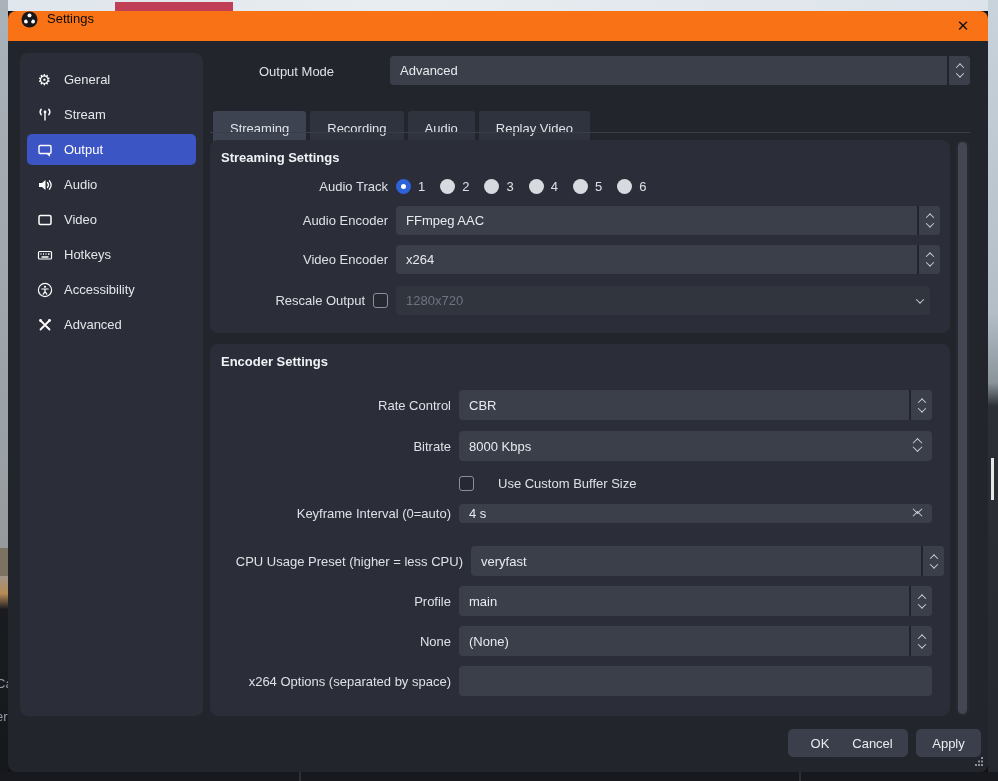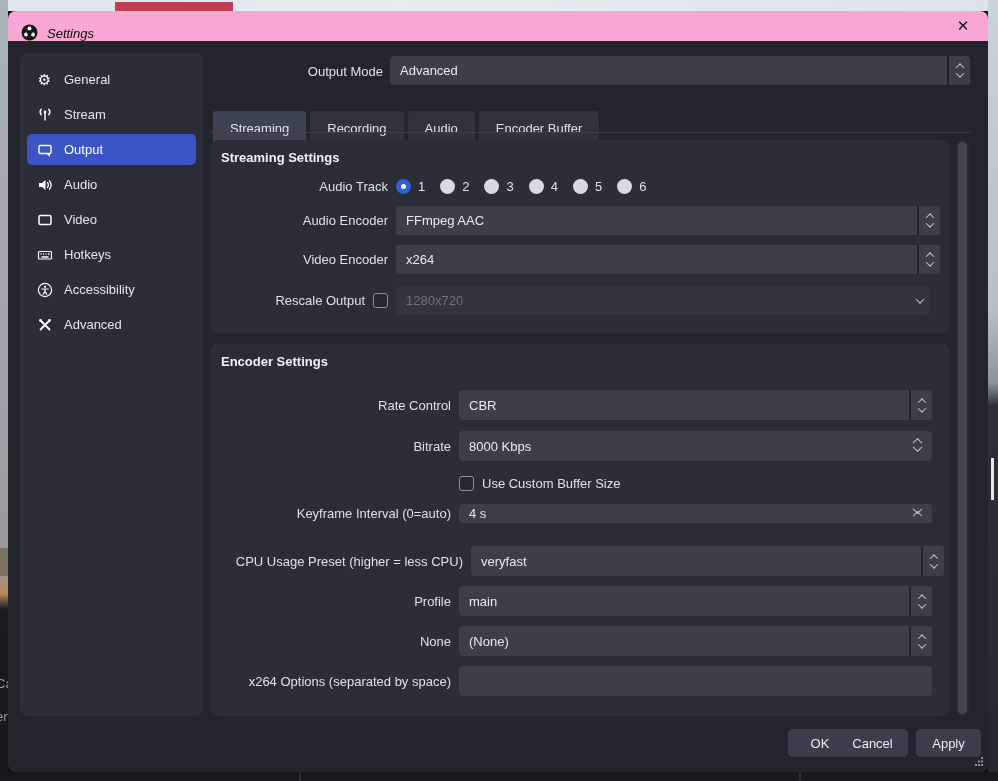--- a/index.html
+++ b/index.html
@@ -16,41 +16,41 @@
   .bg-right-sliver{position:absolute;left:991px;top:458px;width:3px;height:42px;background:#e6e6e4;}
   .bg-left{position:absolute;left:0;top:0;width:8px;height:781px;
     background:linear-gradient(180deg,#aab3ba 0%,#9aa1a6 55%,#97999a 73%,#b98a55 76%,#1a1c21 78%,#15171b 100%);}
   .bg-left-tan{position:absolute;left:0;top:548px;width:8px;height:28px;background:#7c7262;}
   .bg-bottom{position:absolute;left:0;top:772px;width:998px;height:9px;background:#17191f;}
   .bg-vline1{position:absolute;left:299px;top:772px;width:2px;height:9px;background:#2c2f38;}
   .bg-vline2{position:absolute;left:799px;top:772px;width:2px;height:9px;background:#2c2f38;}
   .bg-fragment{position:absolute;left:-4px;color:#959ba4;font-size:13px;z-index:0;}
 
   
-  .titlebar{position:absolute;left:8px;top:11px;width:980px;height:30px;background:#f9a8d4;
-    border-radius:8px 8px 0 0;display:flex;align-items:flex-end;z-index:2;font-style:italic;}
+  .titlebar{position:absolute;left:8px;top:11px;width:980px;height:30px;background:#f97316;
+    border-radius:8px 8px 0 0;display:flex;align-items:flex-start;z-index:2;}
   .titlebar .obs-logo{margin-left:13px;display:flex;}
   .titlebar .title{margin-left:9px;color:#0c0c0c;font-size:13px;}
   .close-btn{position:absolute;right:8px;top:0;width:34px;height:30px;display:flex;align-items:center;
     justify-content:center;color:#111;font-size:15px;cursor:default;}
   .dialog{position:absolute;left:8px;top:41px;width:980px;height:731px;background:#22252c;
     border-radius:0 0 8px 8px;z-index:1;}
 
   
   .sidebar{position:absolute;left:12px;top:12px;width:183px;height:663px;background:#2b2e38;
     border-radius:8px;padding-top:7px;box-sizing:border-box;}
   .side-item{height:31px;margin:4px 7px 0 7px;border-radius:5px;display:flex;align-items:center;
     gap:11px;padding-left:9px;color:#e3e6ea;}
   .side-item.selected{background:#3b55c4;color:#fff;}
   .side-icon{width:17px;height:17px;display:flex;align-items:center;justify-content:center;flex:0 0 17px;}
   .side-icon svg{display:block;}
   .gear-glyph{font-size:15px;line-height:1;color:#fff;}
 
   
-  .outmode-label{position:absolute;left:202px;top:16px;width:173px;text-align:right;line-height:29px;}
+  .outmode-label{position:absolute;left:202px;top:16px;width:173px;text-align:center;line-height:29px;}
   .outmode-combo{position:absolute;left:382px;top:15px;width:580px;height:29px;}
 
   
   .combo{position:relative;background:#3a3f4a;border-radius:4px;height:100%;box-sizing:border-box;
     display:flex;align-items:center;padding:0 30px 0 10px;color:#e8eaee;}
   .combo .spin{position:absolute;right:0;top:0;bottom:0;width:21px;border-left:2px solid #22252c;
     background:#3a3f4a;border-radius:0 4px 4px 0;display:flex;flex-direction:column;align-items:center;
     justify-content:center;gap:3px;}
   .chv{width:5px;height:5px;border-left:1.5px solid #c9cdd5;border-top:1.5px solid #c9cdd5;}
   .chv.up{transform:rotate(45deg) translate(1px,1px);}
@@ -85,21 +85,21 @@
   .panel1{left:202px;top:99px;width:740px;height:193px;}
   .panel2{left:202px;top:303px;width:740px;height:372px;}
   .row{position:absolute;display:flex;align-items:center;}
   .row .lab{text-align:right;box-sizing:border-box;padding-right:8px;}
   .p1 .lab{width:186px;flex:0 0 186px;}
   .p1 .ctrl{width:544px;height:100%;}
   .p2 .lab{width:249px;flex:0 0 249px;}
   .p2 .ctrl{width:473px;height:100%;}
   .radio-group{display:flex;align-items:center;gap:8px;}
   .radio-opt{display:flex;align-items:center;gap:7px;margin-right:7px;}
-  .check-row{display:flex;align-items:center;gap:8px;}
+  .check-row{display:flex;align-items:center;gap:24px;}
 
   
   .scrollbar{position:absolute;left:948px;top:99px;width:13px;height:576px;background:#272a31;border-radius:6px;}
   .scroll-thumb{position:absolute;left:2px;right:2px;top:2px;bottom:2px;background:#424752;border-radius:5px;}
 
   
   .btn{position:absolute;top:688px;height:28px;background:#3a3f4b;border-radius:5px;color:#e9ebef;
     display:flex;align-items:center;justify-content:center;}
   .btn-ok{left:780px;width:64px;}
   .btn-cancel{left:829px;width:71px;}
@@ -230,21 +230,21 @@
       <div class="tab active">
           <span>Streaming</span>
         </div>
       <div class="tab">
           <span>Recording</span>
         </div>
       <div class="tab">
           <span>Audio</span>
         </div>
       <div class="tab">
-          <span>Encoder Buffer</span>
+          <span>Replay Video</span>
         </div>
     </div>
     <div class="tabbase"></div>
 
     <div class="panel panel1 p1">
       <div class="panel-title">Streaming Settings</div>
 
       <div class="row" style="left:0;top:33px;right:10px;height:26px;">
         <div class="lab">Audio Track</div>
         <div class="radio-group">

